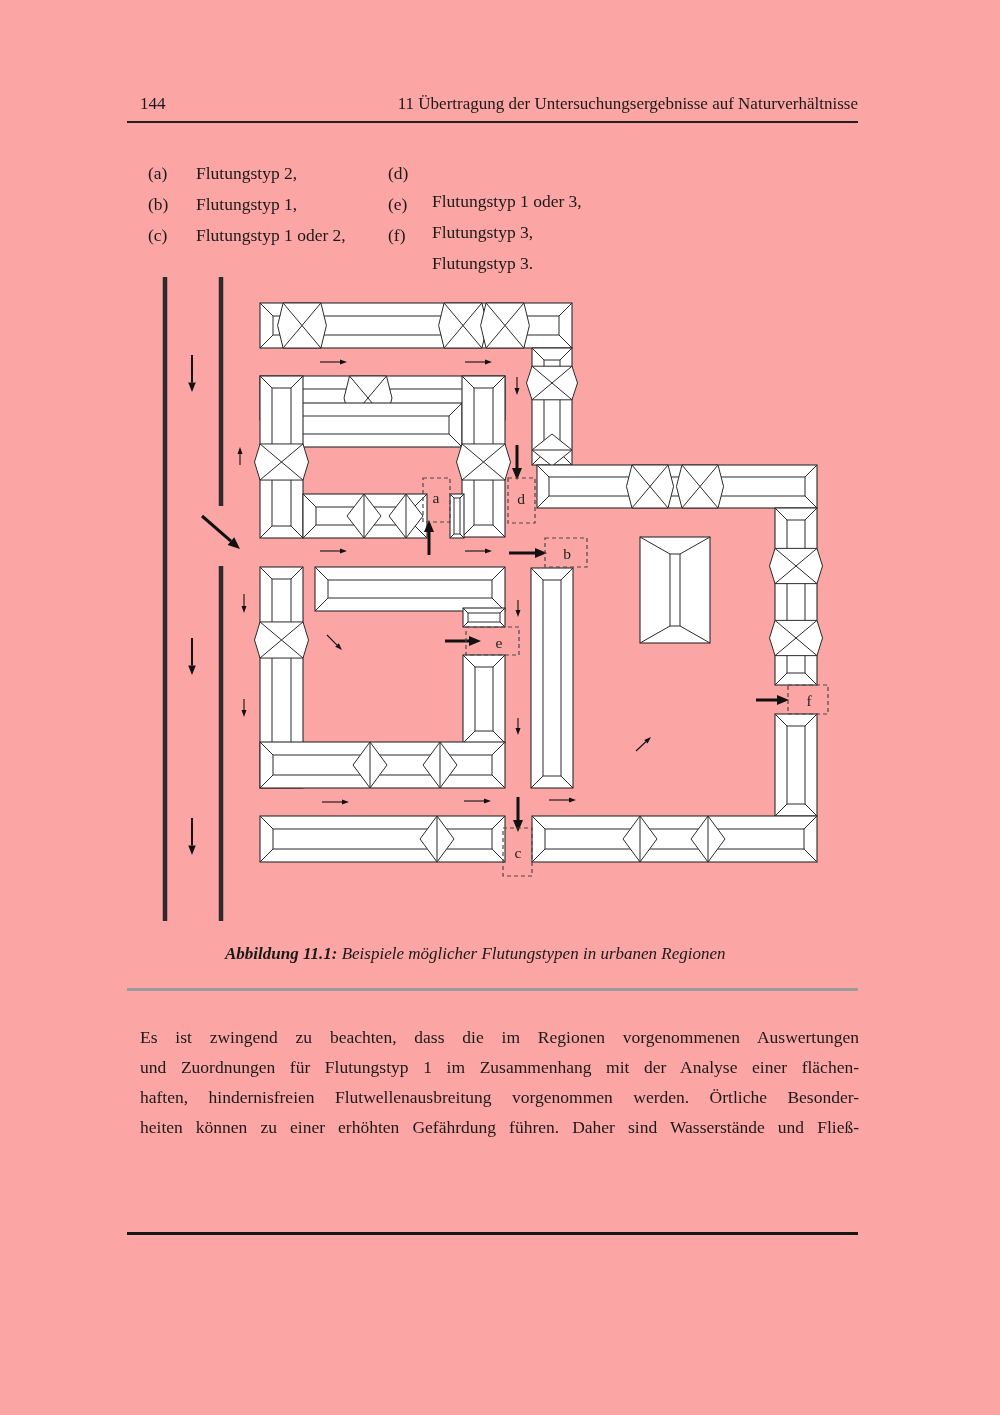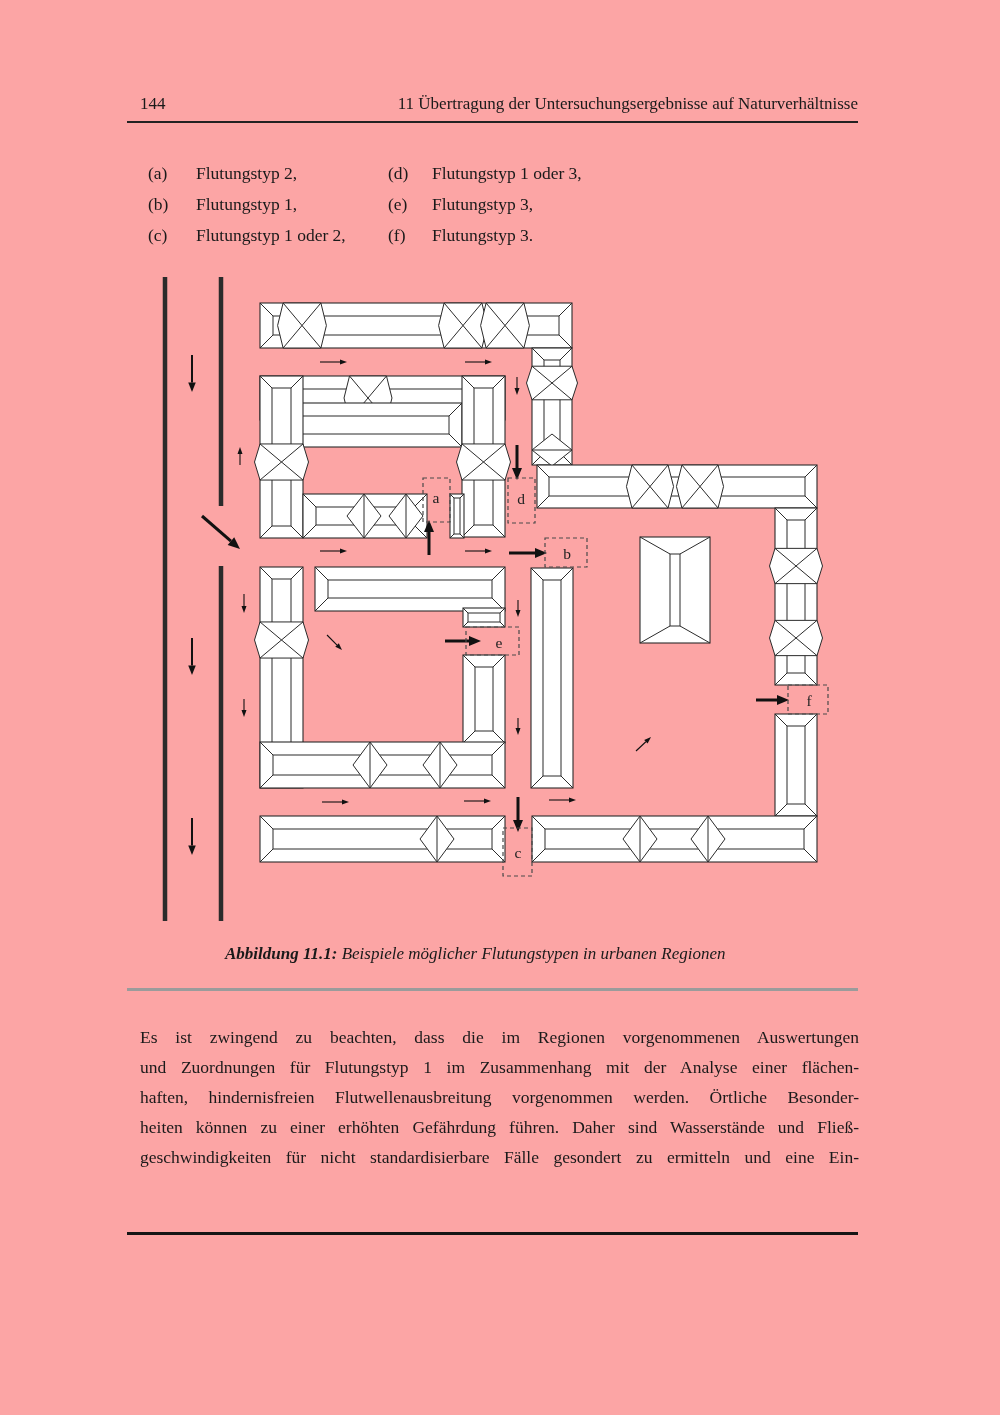--- a/index.html
+++ b/index.html
@@ -9,21 +9,21 @@
   }
   .abs{position:absolute;}
   #page-number{left:140px;top:94px;font-size:17px;}
   #running-title{right:142px;top:94px;font-size:17px;}
   #header-rule{left:127px;top:121px;width:731px;height:1.5px;background:#222;}
   #legend{left:0;top:0;}
   .legend-row{position:absolute;left:0;top:0;width:1000px;font-size:17.5px;}
   .legend-key1{position:absolute;left:148px;}
   .legend-txt1{position:absolute;left:196px;font-family:Liberation Serif, serif;}
   .legend-key2{position:absolute;left:388px;}
-  .legend-txt2{position:absolute;left:432px;}
+  .legend-txt2{position:absolute;left:432px;margin-top:28px;}
   #diagram-svg{position:absolute;left:0;top:0;}
   #caption{left:225px;top:944px;font-size:17px;white-space:nowrap;}
   #caption b{font-style:italic;}
   #caption .cap-text{font-style:italic;}
   #caption-rule{left:127px;top:988px;width:731px;height:2.5px;background:#9b9b9b;}
   #body-text{left:140px;top:1022px;width:719px;font-size:17.5px;}
   .body-line{height:30px;line-height:30px;text-align:justify;text-align-last:justify;white-space:nowrap;}
   .body-line.last{text-align-last:left;}
   #bottom-rule{left:127px;top:1232px;width:731px;height:2.5px;background:#161616;}
 </style>
@@ -407,17 +407,16 @@
   <div class="abs" id="caption">
     <b>Abbildung 11.1:</b><span class="cap-text"> Beispiele möglicher Flutungstypen in urbanen Regionen</span>
   </div>
   <div class="abs" id="caption-rule"></div>
 
   <div class="abs" id="body-text">
       <div class="body-line">Es ist zwingend zu beachten, dass die im Regionen vorgenommenen Auswertungen</div>
       <div class="body-line">und Zuordnungen für Flutungstyp 1 im Zusammenhang mit der Analyse einer flächen-</div>
       <div class="body-line">haften, hindernisfreien Flutwellenausbreitung vorgenommen werden. Örtliche Besonder-</div>
       <div class="body-line">heiten können zu einer erhöhten Gefährdung führen. Daher sind Wasserstände und Fließ-</div>
-      <div class="body-line">geschwindigkeiten für nicht standardisierbare Fälle gesondert zu ermitteln und eine Ein-</div>
     </div>
 
   <div class="abs" id="bottom-rule"></div>
 </div>
 
 </body></html>

